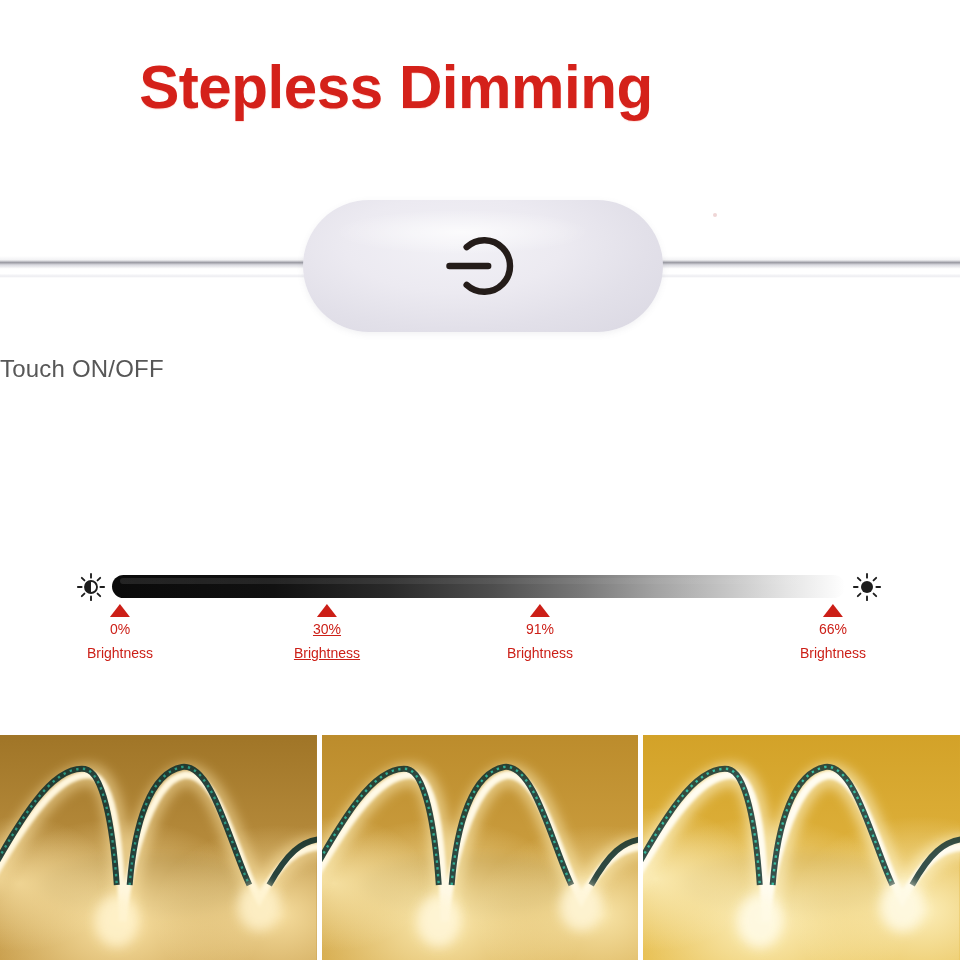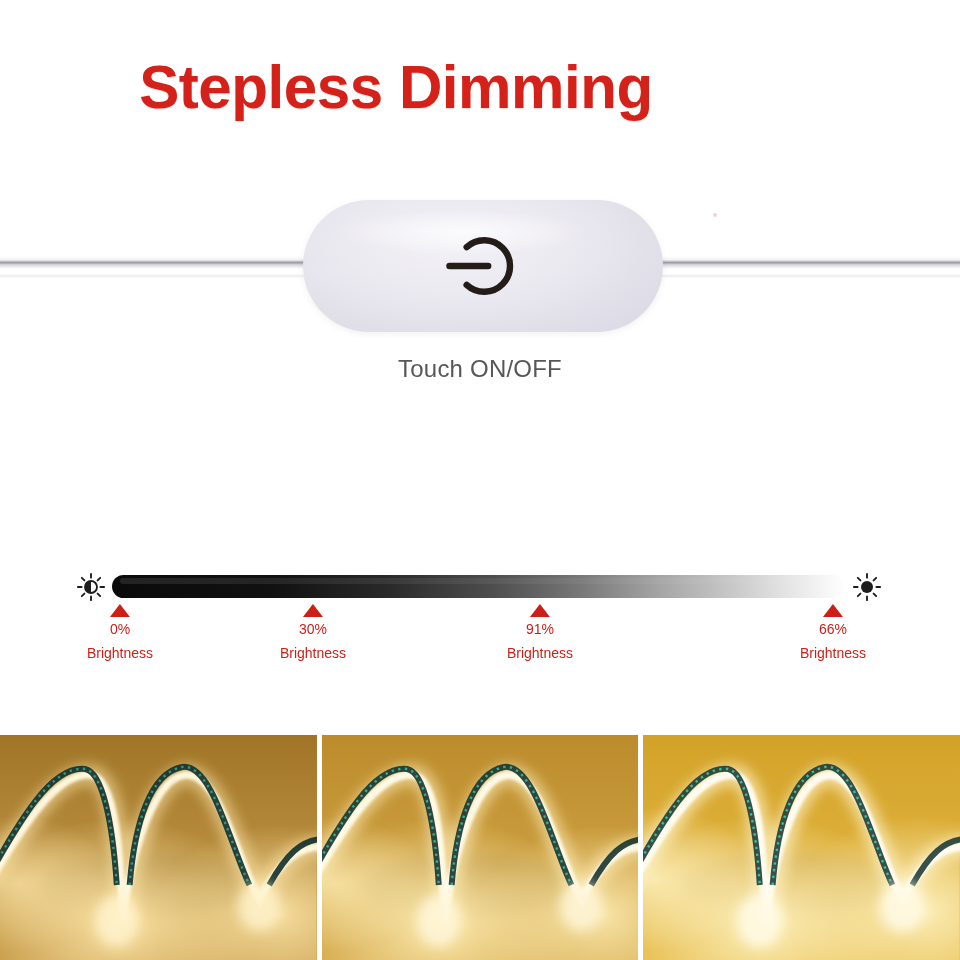--- a/index.html
+++ b/index.html
@@ -101,21 +101,20 @@
     border-radius: 50%;
     background: #efd6d6;
   }
 
   
   .touch-label {
     position: absolute;
     top: 355px;
     left: 0;
     width: 960px;
-    text-align: center;
     font-size: 24px;
     color: #575757;
     letter-spacing: 0.2px;
   }
 
   
   .instructions {
     position: absolute;
     top: 425px;
     left: 90px;
@@ -283,21 +282,21 @@
       <line x1="9" y1="23" x2="6.2" y2="25.8"></line>
     </g>
     <circle cx="16" cy="16" r="6.4" fill="#1d1d1d"></circle>
   </svg>
 
   <div class="tick" style="left: 120px;">
     <div class="arrow"></div>
     <div class="pct">0%</div>
     <div class="cap">Brightness</div>
   </div>
-  <div class="tick" style="left: 313px;">
+  <div class="tick" style="left: 327px; text-decoration: underline;">
     <div class="arrow"></div>
     <div class="pct">30%</div>
     <div class="cap">Brightness</div>
   </div>
   <div class="tick" style="left: 540px;">
     <div class="arrow"></div>
     <div class="pct">91%</div>
     <div class="cap">Brightness</div>
   </div>
   <div class="tick" style="left: 833px;">

